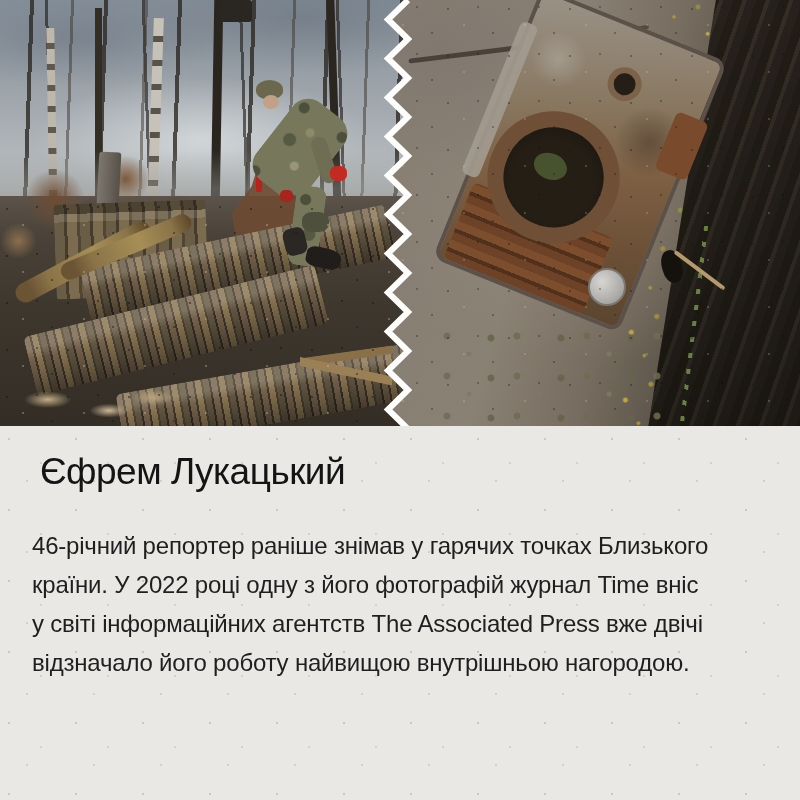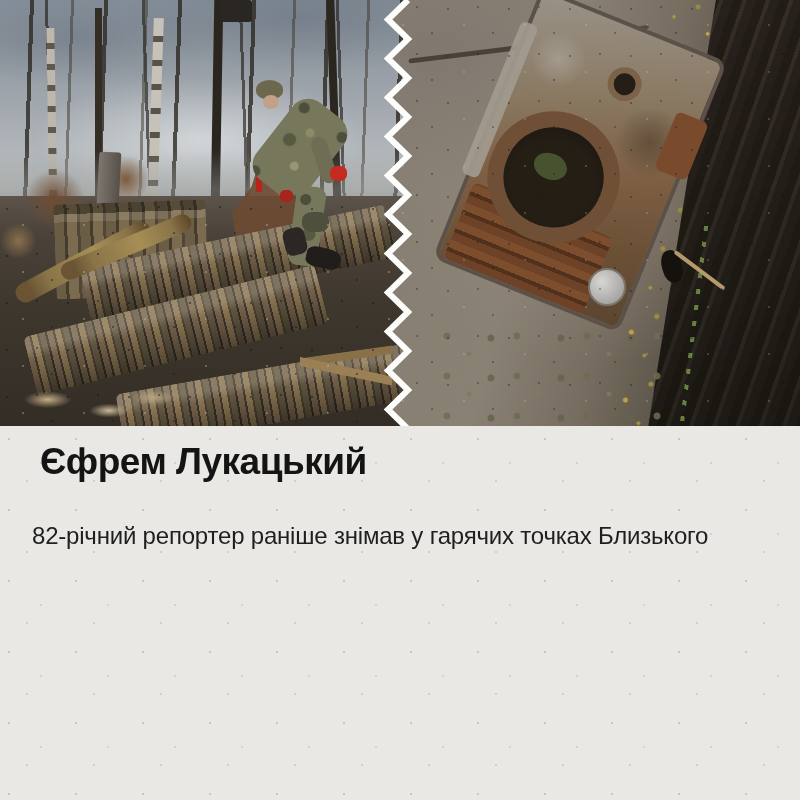--- a/index.html
+++ b/index.html
@@ -155,21 +155,21 @@
   .stick{left:296px;top:250px;width:62px;height:4px;border-radius:2px;background:#b59a6d;
     transform:rotate(37deg);transform-origin:0 0;}
 
   
   .caption{position:absolute;left:0;top:426px;width:800px;height:374px;background-color:#e9e8e5;
     background-image:
       radial-gradient(circle 1px at 9px 13px,  rgba(120,115,105,.28) 0 .8px, transparent 1px),
       radial-gradient(circle 1px at 41px 37px, rgba(140,135,125,.22) 0 .8px, transparent 1px),
       radial-gradient(circle 1px at 27px 55px, rgba(110,105,95,.20) 0 .8px, transparent 1px);
     background-size:67px 71px;}
-  .caption h1{margin:16px 0 0 40px;font-weight:bold;font-size:37px;line-height:1.1;
+  .caption h1{margin:26px 0 0 40px;font-weight:normal;font-size:37px;line-height:1.1;
     color:#141414;letter-spacing:-.5px;}
   .body-text{margin:33px 0 0 32px;font-size:24px;line-height:39px;color:#1f1f1f;letter-spacing:-.2px;}
   .line{white-space:nowrap;}
 </style>
 </head>
 <body>
 
 <div class="card">
 
   <div class="collage">
@@ -236,17 +236,20 @@
     </div>
 
     <svg class="zigzag" width="800" height="426">
       <polyline points="408,0 388,19.5 408,39 388,58.5 408,78 388,97.5 408,117 388,136.5 408,156 388,175.5 408,195 388,214.5 408,234 388,253.5 408,273 388,292.5 408,312 388,331.5 408,351 388,370.5 408,390 388,409.5 408,429" fill="none" stroke="#fdfdfb" stroke-width="6" stroke-linejoin="miter"></polyline>
     </svg>
   </div>
 
   <div class="caption">
     <h1>Єфрем Лукацький</h1>
     <div class="body-text">
-      <div class="line">82-річний репортер раніше знімав у гарячих точках Близького</div>
+      <div class="line">46-річний репортер раніше знімав у гарячих точках Близького</div>
+      <div class="line">країни. У 2022 році одну з його фотографій журнал Time вніс</div>
+      <div class="line">у світі інформаційних агентств The Associated Press вже двічі</div>
+      <div class="line">відзначало його роботу найвищою внутрішньою нагородою.</div>
     </div>
   </div>
 
 </div>
 
 </body></html>

